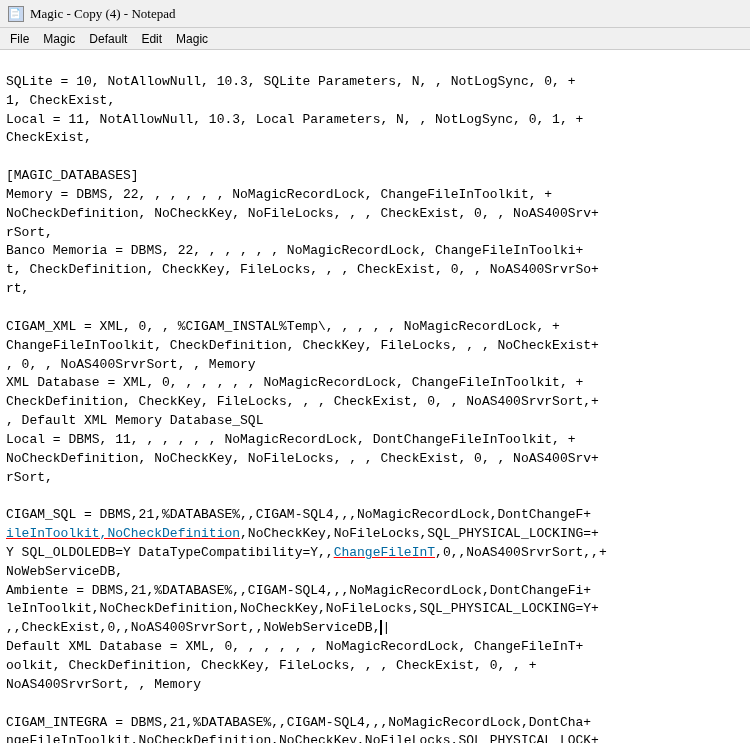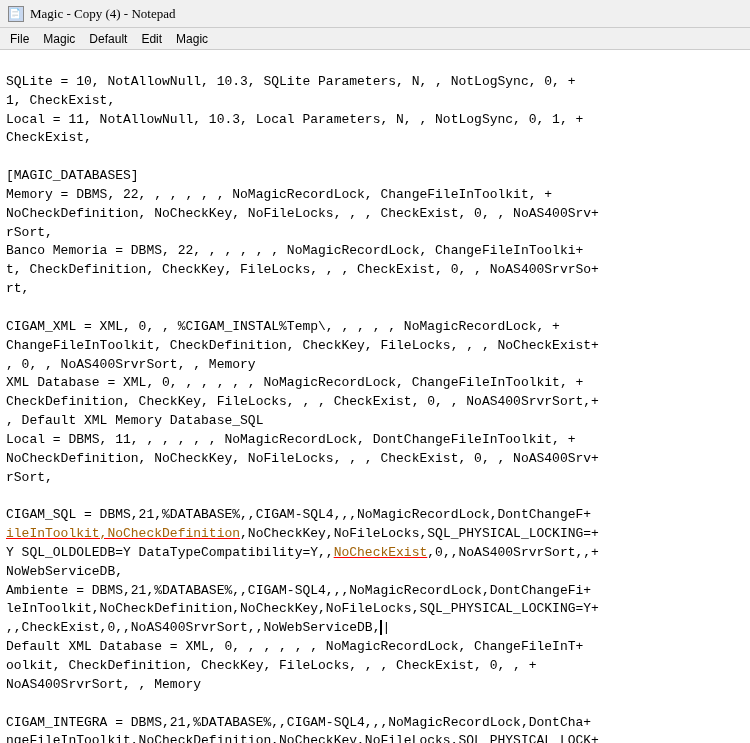--- a/index.html
+++ b/index.html
@@ -58,21 +58,21 @@
       font-family: Arial, sans-serif;
       font-size: 12px;
       padding: 2px 6px;
       cursor: pointer;
       color: #000;
     }
 
     .highlight-red-underline {
       text-decoration: underline;
       text-decoration-color: red;
-      color: #a16207;
+      color: #0369a1;
       font-family: Liberation Mono, monospace;
     }
 
     .content-block {
       font-family: 'Courier New', Courier, monospace;
       font-size: 13px;
       line-height: 1.45;
       color: #000;
       white-space: pre-wrap;
       word-break: break-all;
@@ -118,21 +118,21 @@
 , 0, , NoAS400SrvrSort, , Memory
 XML Database = XML, 0, , , , , , NoMagicRecordLock, ChangeFileInToolkit, +
 CheckDefinition, CheckKey, FileLocks, , , CheckExist, 0, , NoAS400SrvrSort,+
 , Default XML Memory Database_SQL
 Local = DBMS, 11, , , , , , NoMagicRecordLock, DontChangeFileInToolkit, +
 NoCheckDefinition, NoCheckKey, NoFileLocks, , , CheckExist, 0, , NoAS400Srv+
 rSort,
 
 CIGAM_SQL = DBMS,21,%DATABASE%,,CIGAM-SQL4,,,NoMagicRecordLock,DontChangeF+
 <span class="highlight-red-underline">ileInToolkit,NoCheckDefinition</span>,NoCheckKey,NoFileLocks,SQL_PHYSICAL_LOCKING=+
-Y SQL_OLDOLEDB=Y DataTypeCompatibility=Y,,<span class="highlight-red-underline">NoCheckExist</span>,0,,NoAS400SrvrSort,,+
+Y SQL_OLDOLEDB=Y DataTypeCompatibility=Y,,<span class="highlight-red-underline">ChangeFileInT</span>,0,,NoAS400SrvrSort,,+
 NoWebServiceDB,
 Ambiente = DBMS,21,%DATABASE%,,CIGAM-SQL4,,,NoMagicRecordLock,DontChangeFi+
 leInToolkit,NoCheckDefinition,NoCheckKey,NoFileLocks,SQL_PHYSICAL_LOCKING=Y+
 ,,CheckExist,0,,NoAS400SrvrSort,,NoWebServiceDB,<span class="cursor">|</span>
 Default XML Database = XML, 0, , , , , , NoMagicRecordLock, ChangeFileInT+
 oolkit, CheckDefinition, CheckKey, FileLocks, , , CheckExist, 0, , +
 NoAS400SrvrSort, , Memory
 
 CIGAM_INTEGRA = DBMS,21,%DATABASE%,,CIGAM-SQL4,,,NoMagicRecordLock,DontCha+
 ngeFileInToolkit,NoCheckDefinition,NoCheckKey,NoFileLocks,SQL_PHYSICAL_LOCK+

